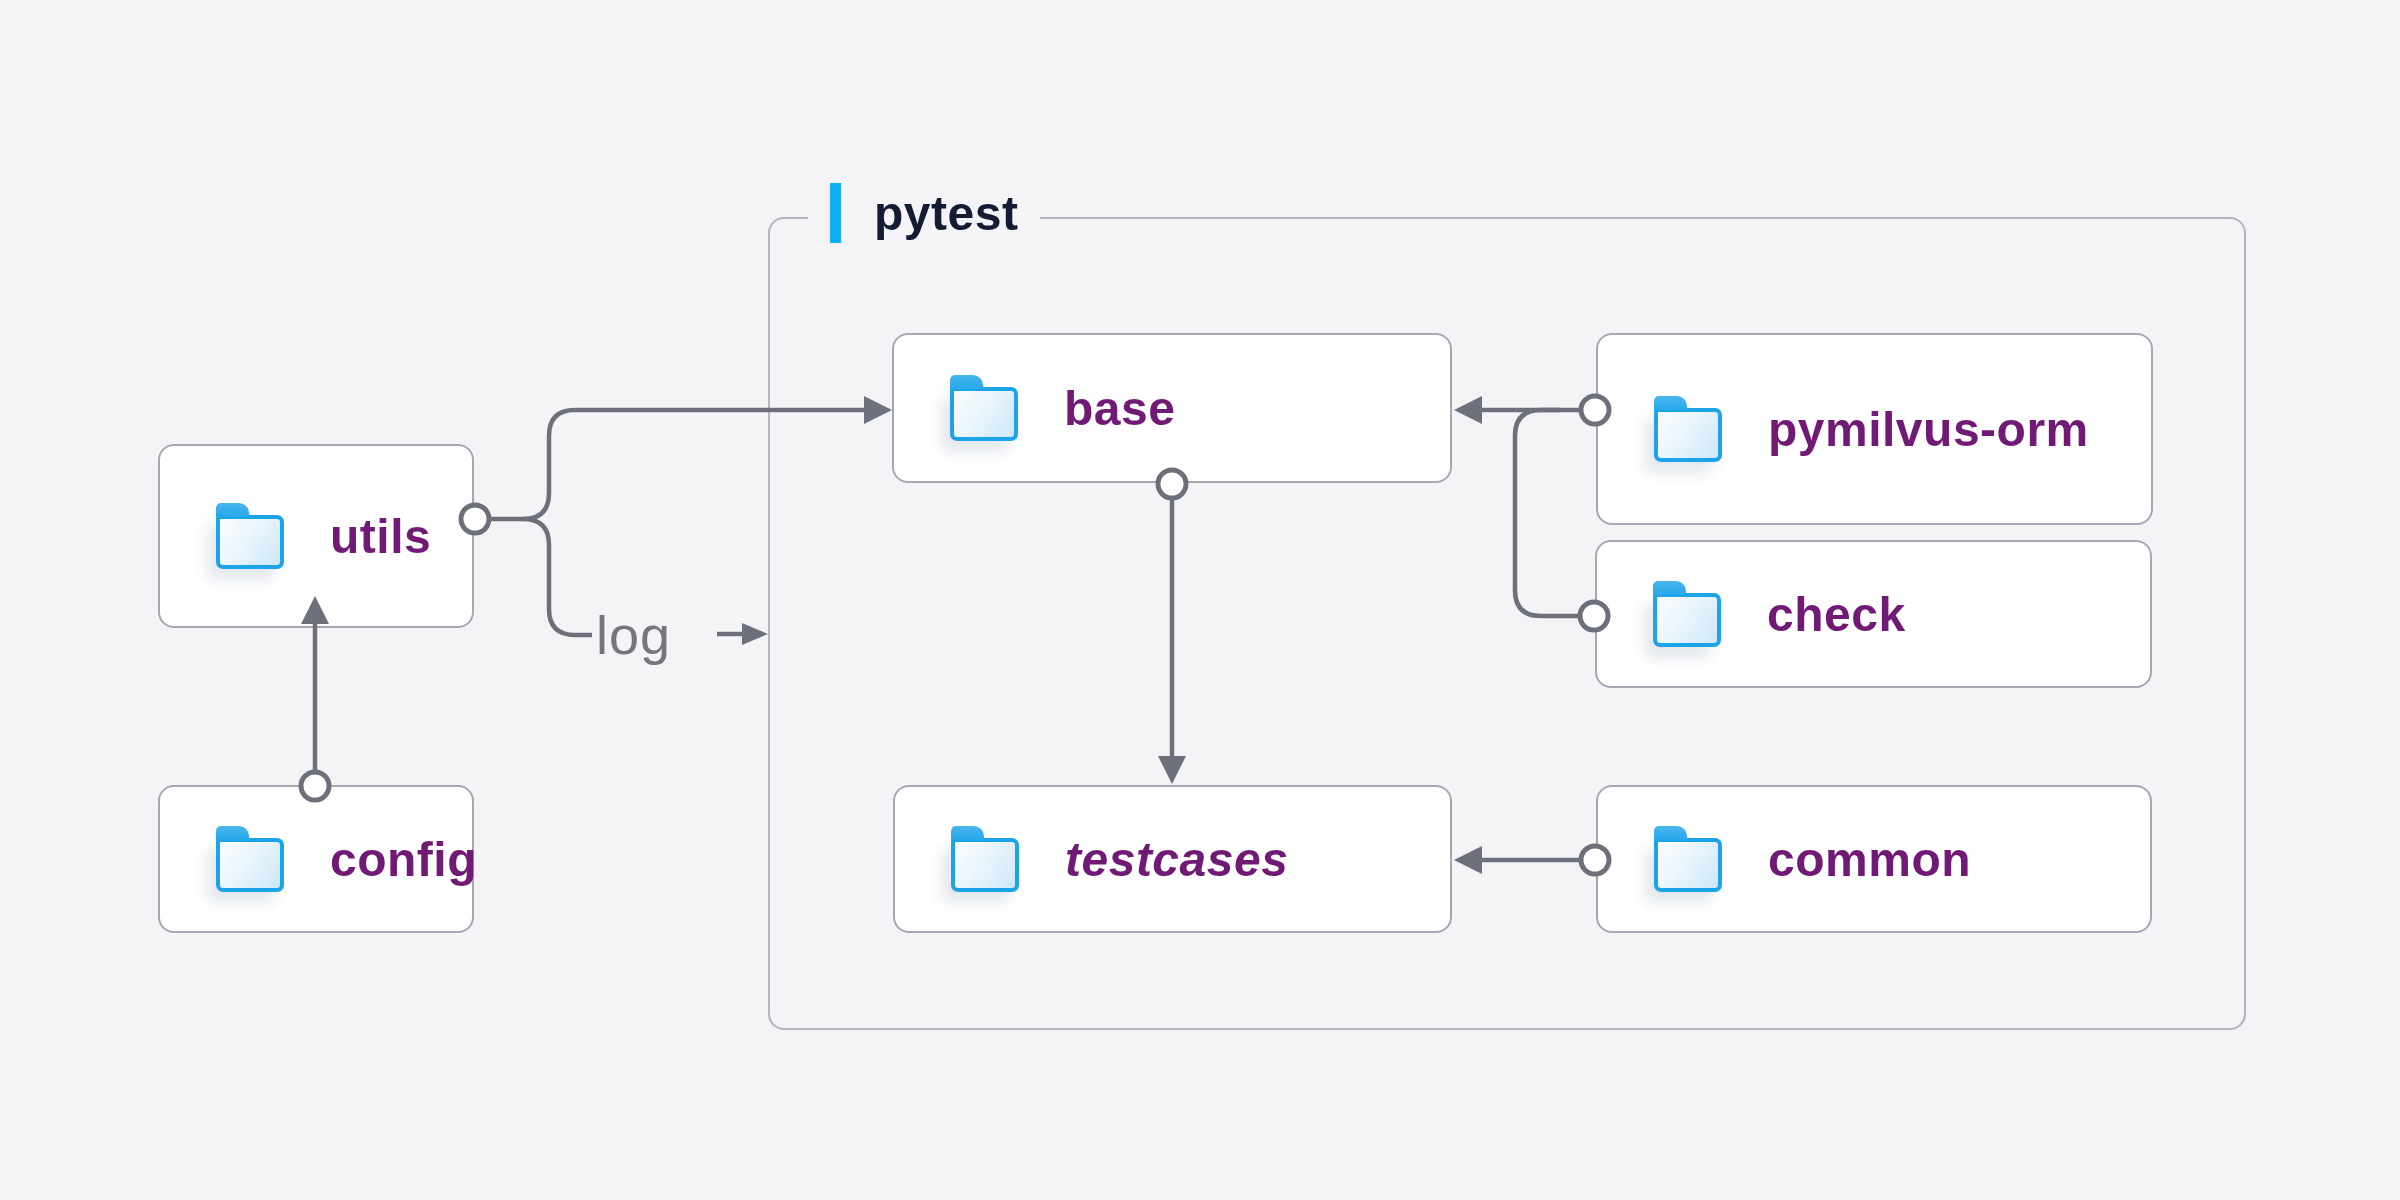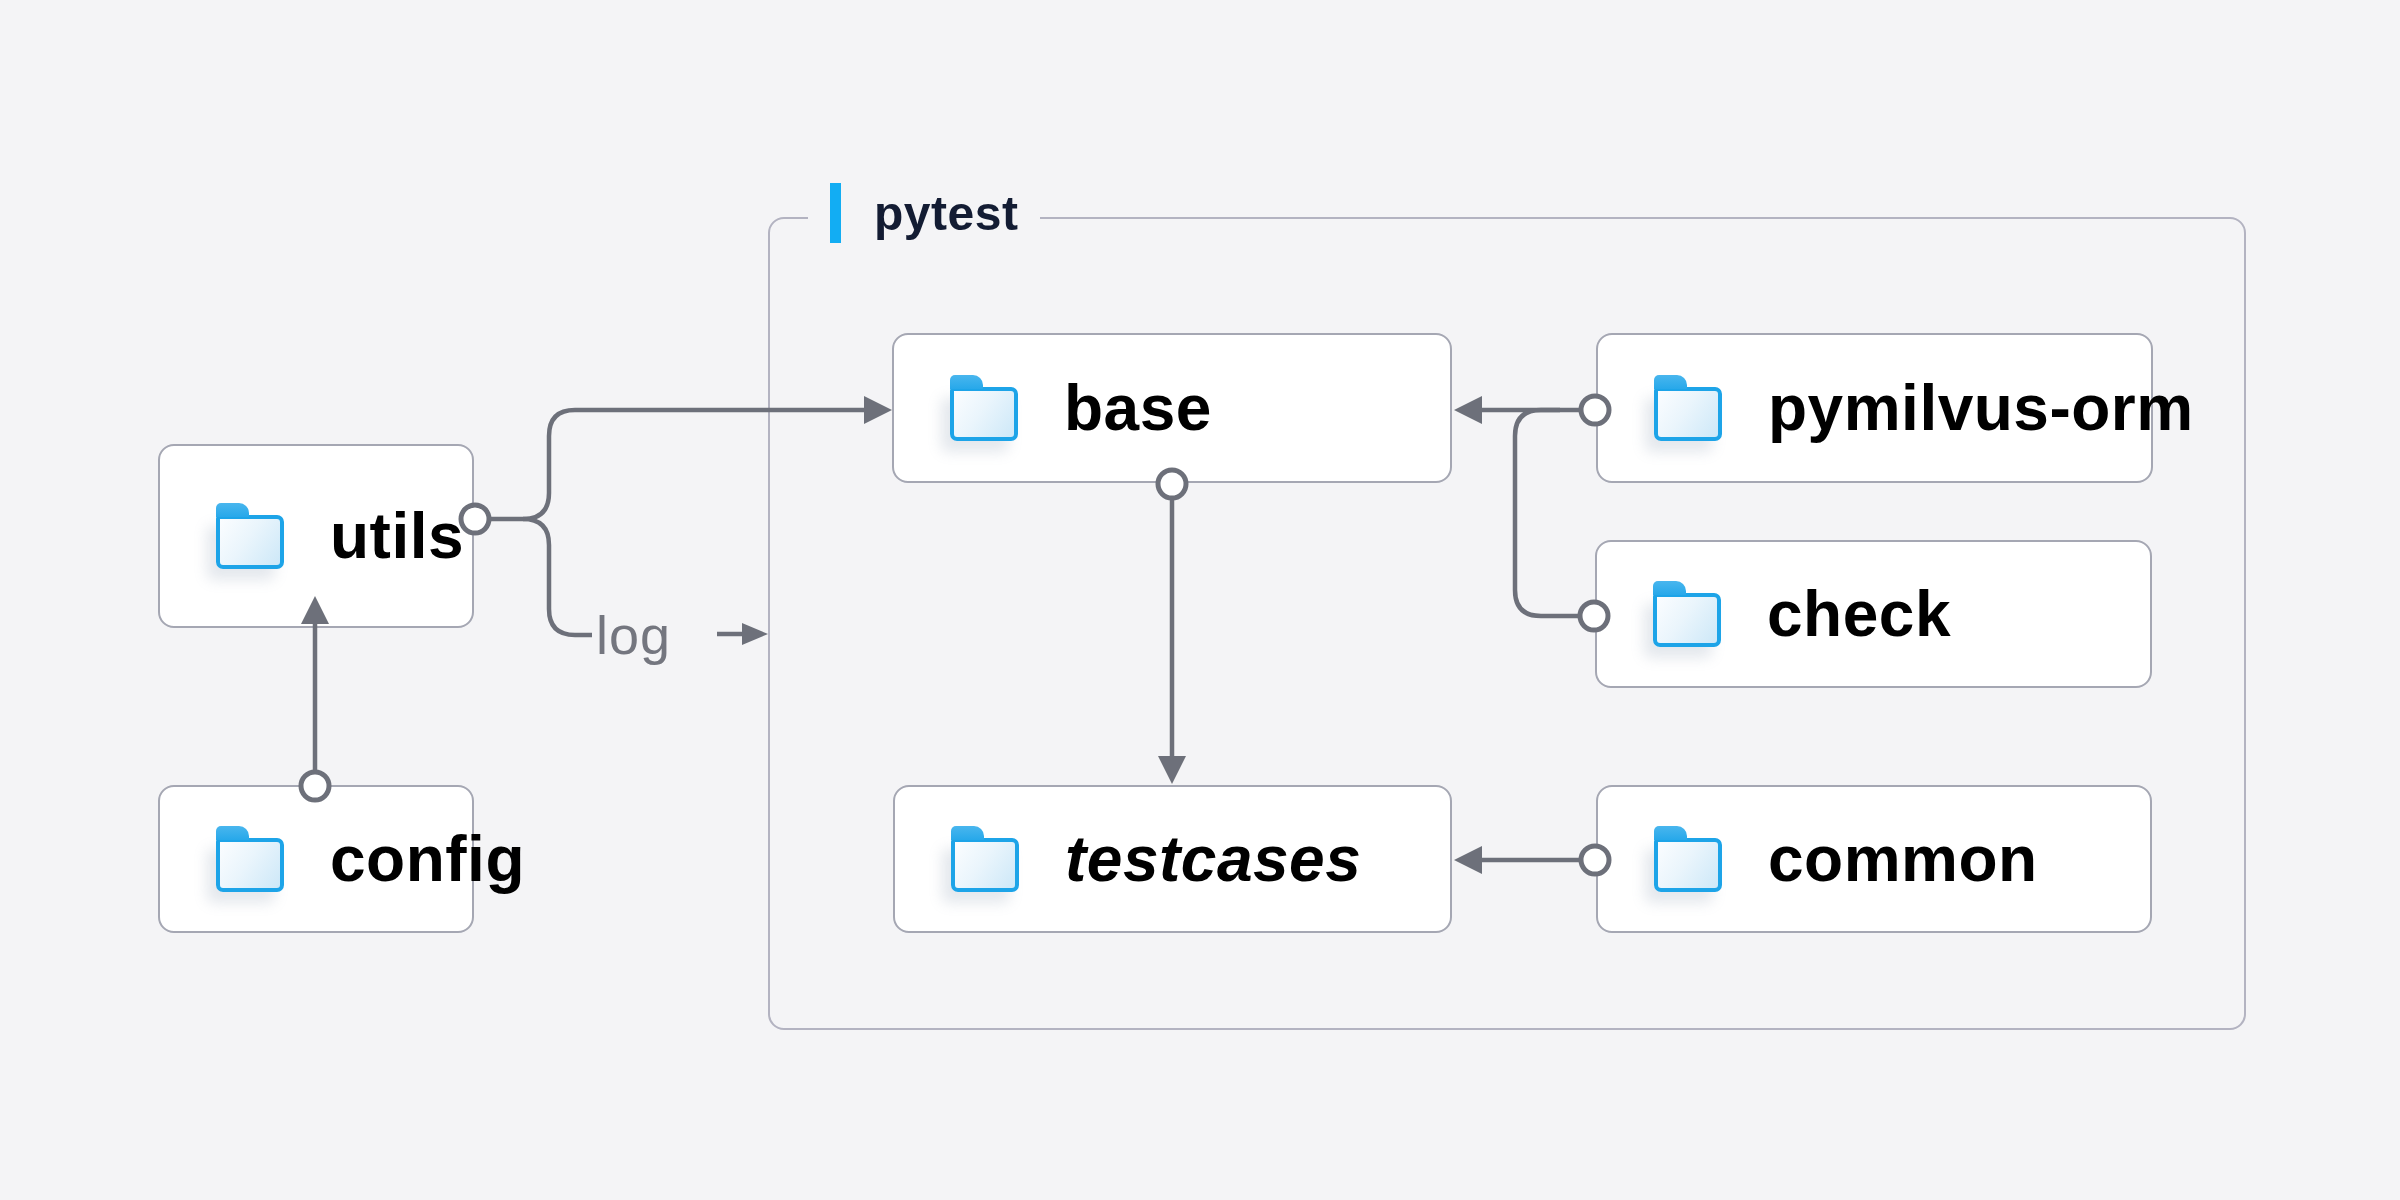--- a/index.html
+++ b/index.html
@@ -32,42 +32,42 @@
   .node{
     position:absolute;
     background:#ffffff;
     border:2.5px solid #a5a7b3;border-radius:16px;
     box-sizing:border-box;
     display:flex;align-items:center;
     padding-left:56px;gap:46px;
     z-index:2;
   }
   .node .label{
-    font-size:64px;font-weight:700;color:#000000;letter-spacing:0.5px;
+    font-size:48px;font-weight:700;color:#701a75;letter-spacing:0.5px;
     white-space:nowrap;
   }
 
   
   .folder{
     position:relative;width:60px;height:46px;margin-top:12px;flex:none;
     border:4px solid #1da4e8;border-radius:4px 7px 7px 7px;
     background:linear-gradient(125deg,#fbfdff 0%,#eaf5fc 45%,#cde8f8 100%);
     box-shadow:-9px 11px 14px rgba(120,140,165,.20);
   }
   .folder::before{
     content:"";position:absolute;left:-4px;top:-16px;width:33px;height:14px;
     border-radius:5px 10px 0 0;
     background:linear-gradient(180deg,#49b6ee,#27a8ea);
   }
 
   
   #node-utils       {left:158px; top:444px; width:316px; height:184px;}
   #node-config      {left:158px; top:785px; width:316px; height:148px;}
   #node-base        {left:892px; top:333px; width:560px; height:150px;}
-  #node-pymilvus-orm{left:1596px;top:333px; width:557px; height:150px;}
+  #node-pymilvus-orm{left:1596px;top:333px; width:557px; height:192px;}
   #node-check       {left:1595px;top:540px; width:557px; height:148px;}
   #node-testcases   {left:893px; top:785px; width:559px; height:148px;font-style:italic;}
   #node-common      {left:1596px;top:785px; width:556px; height:148px;}
 
   
   svg#edges{position:absolute;left:0;top:0;width:2400px;height:1200px;z-index:3;}
   .edge{stroke:#6d707a;stroke-width:4.5;fill:none;}
   .edge-head{fill:#6d707a;stroke:none;}
   .edge-dot{fill:#ffffff;stroke:#6d707a;stroke-width:5;}
 

